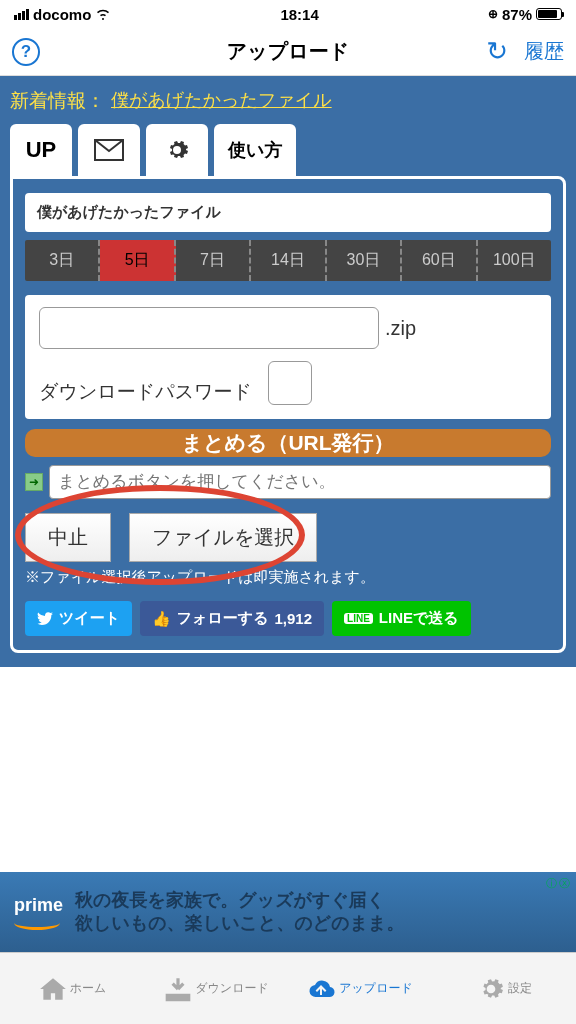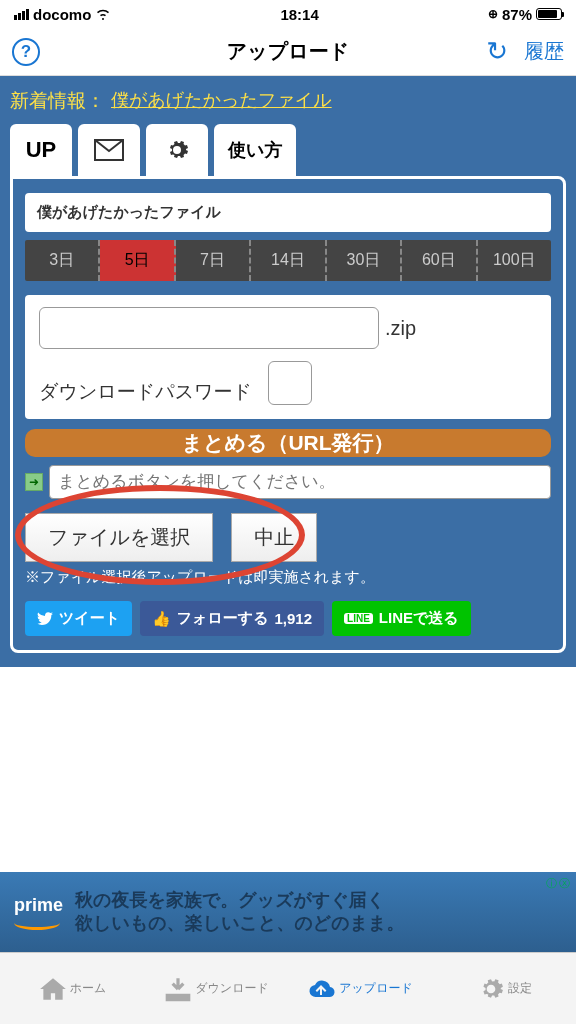--- a/index.html
+++ b/index.html
@@ -144,22 +144,22 @@
 
     <button class="action-btn">まとめる（URL発行）</button>
 
     <div class="url-row">
       <div class="url-ico">➜</div>
       <input class="url-input" placeholder="まとめるボタンを押してください。" style="">
     </div>
 
     <div class="file-row">
       <div class="circle"></div>
+      <button class="gbtn">中止</button>
       <button class="gbtn">ファイルを選択</button>
-      <button class="gbtn">中止</button>
     </div>
     <div class="note">※ファイル選択後アップロードは即実施されます。</div>
 
     <div class="social">
       <button class="sbtn tw">
         <svg width="16" height="14" viewBox="0 0 16 14">
             <path d="M16 1.7a6 6 0 01-1.9.5A3.3 3.3 0 0015.6.3a6.6 6.6 0 01-2.1.8A3.3 3.3 0 008 4a9.3 9.3 0 01-6.8-3.4 3.3 3.3 0 001 4.4A3.3 3.3 0 01.6 4.6v.1a3.3 3.3 0 002.6 3.2 3.3 3.3 0 01-1.5 0 3.3 3.3 0 003 2.3A6.6 6.6 0 010 11.6 9.3 9.3 0 005 13c6 0 9.3-5 9.3-9.3v-.4A6.7 6.7 0 0016 1.7z" fill="#fff"></path>
           </svg>
         <span>ツイート</span>
       </button>

